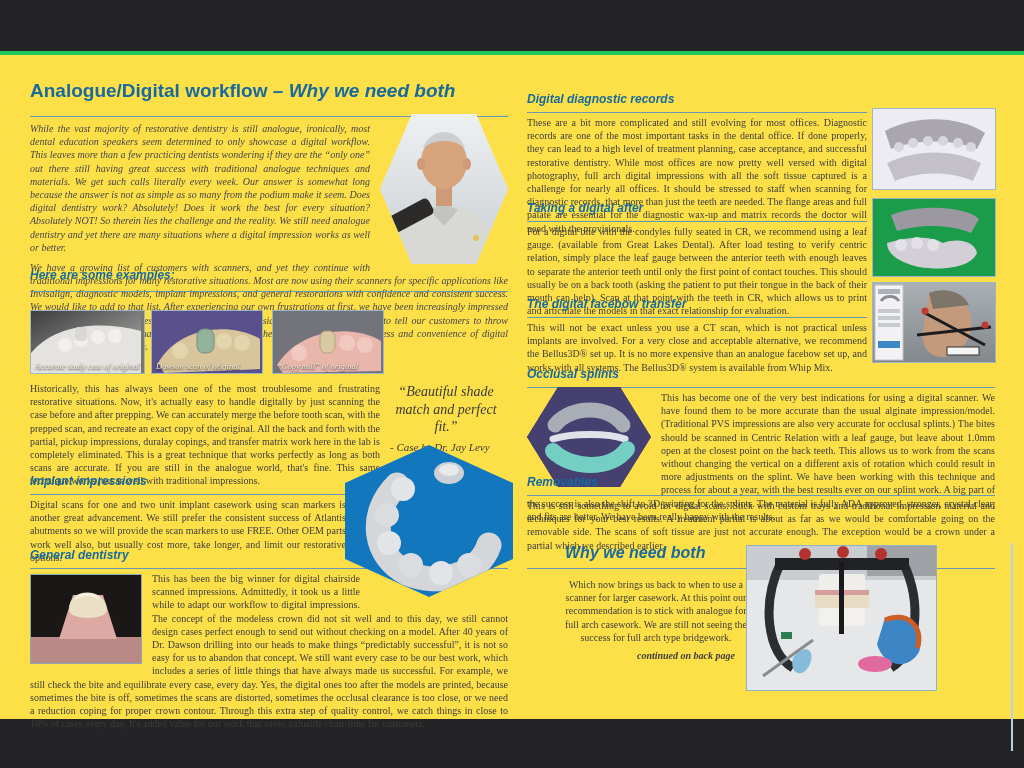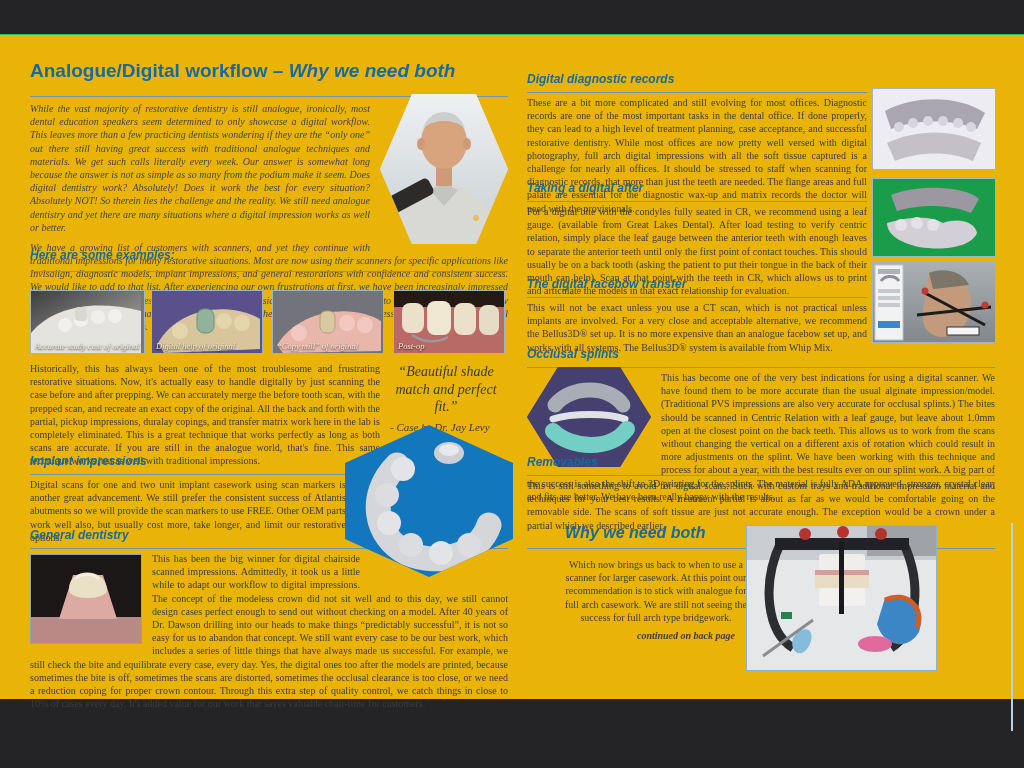--- a/index.html
+++ b/index.html
@@ -1,18 +1,18 @@
 <!DOCTYPE html>
 <html><head>
 <meta charset="utf-8">
 <style>
   html,body{margin:0;padding:0;background:#242426;}
   .stage{position:relative;width:1024px;height:768px;background:#242426;overflow:hidden;font-family:"Liberation Serif",serif;}
   .abs{position:absolute;}
-  .page{position:absolute;left:0;top:34px;width:1024px;height:664px;background:#eab308;border-top:1px solid #22c55e;}
+  .page{position:absolute;left:0;top:51px;width:1024px;height:664px;background:#fde047;border-top:4px solid #22c55e;}
   .h2{font-family:"Liberation Sans",sans-serif;font-weight:bold;font-style:italic;color:#176a9e;font-size:12px;line-height:1.1;}
   .title{font-family:"Liberation Sans",sans-serif;font-weight:bold;color:#176a9e;font-size:19px;line-height:1.1;}
   .title .it{font-style:italic;}
   .rule{position:absolute;height:1px;background:#6b97b5;}
   .txt{font-size:10px;line-height:1.32;color:#3c3c3c;text-align:justify;}
   .itx{font-style:italic;color:#44444a;}
   .ph{position:absolute;border:1px solid #9cb6c8;box-sizing:border-box;overflow:hidden;background:#777;}
   .cap{position:absolute;left:4px;bottom:2px;font-style:italic;color:#f2ecd9;font-size:8.5px;text-shadow:0 1px 2px rgba(0,0,0,.85);white-space:nowrap;}
   .hexflat{clip-path:polygon(25% 0,75% 0,100% 50%,75% 100%,25% 100%,0 50%);}
   .hexpoint{clip-path:polygon(50% 0,100% 25%,100% 75%,50% 100%,0 75%,0 25%);}
@@ -89,44 +89,32 @@
     </div>
     <div class="ph" style="left:151px;top:255px;width:112px;height:64px;">
       <svg width="110" height="62" viewBox="0 0 110 62">
         <rect width="110" height="62" fill="#59508c"></rect>
         <path d="M6,52 C26,16 78,10 108,28 L108,58 L12,62 Z" fill="#d8c59b"></path>
         <circle cx="28" cy="40" r="8" fill="#e5d5ad"></circle>
           <circle cx="72" cy="30" r="8" fill="#e5d5ad"></circle>
         <circle cx="90" cy="32" r="8" fill="#e5d5ad"></circle>
         <rect x="45" y="18" width="17" height="24" rx="7" fill="#92b29c" stroke="#6e937e"></rect>
       </svg>
-      <span class="cap">Digital help of original</span>
+      <span class="cap">Dawson scan of original</span>
     </div>
     <div class="ph" style="left:272px;top:255px;width:112px;height:64px;">
       <svg width="110" height="62" viewBox="0 0 110 62">
         <rect width="110" height="62" fill="#73737c"></rect>
         <path d="M4,54 C26,18 80,12 108,30 L108,60 L10,62 Z" fill="#e9b6ac"></path>
         <circle cx="26" cy="42" r="8" fill="#f2c9c0"></circle>
           <circle cx="74" cy="32" r="8" fill="#f2c9c0"></circle>
         <circle cx="92" cy="34" r="8" fill="#f2c9c0"></circle>
         <rect x="47" y="20" width="15" height="22" rx="6" fill="#d8c9a3" stroke="#b3a27c"></rect>
       </svg>
       <span class="cap">“Copy mill” of original</span>
-    </div>
-    <div class="ph" style="left:393px;top:255px;width:112px;height:64px;">
-      <svg width="110" height="62" viewBox="0 0 110 62">
-        <rect width="110" height="62" fill="#b96a66"></rect>
-        <rect width="110" height="16" fill="#241913"></rect>
-        <rect x="8" y="12" width="22" height="30" rx="8" fill="#ebe1cb"></rect>
-        <rect x="33" y="10" width="24" height="34" rx="8" fill="#f0e7d2"></rect>
-        <rect x="60" y="12" width="22" height="32" rx="8" fill="#ebe1cb"></rect>
-        <rect x="85" y="14" width="20" height="30" rx="8" fill="#e6dcc5"></rect>
-        <path d="M18,44 C30,52 44,52 54,46" stroke="#9a9a9c" stroke-width="2.5" fill="none"></path>
-      </svg>
-      <span class="cap">Post-op</span>
     </div>
 
     <div class="abs txt" style="left:30px;top:327px;width:350px;">Historically, this has always been one of the most troublesome and frustrating restorative situations. Now, it's actually easy to handle digitally by just scanning the case before and after prepping. We can accurately merge the before tooth scan, with the prepped scan, and recreate an exact copy of the original. All the back and forth with the partial, pickup impressions, duralay copings, and transfer matrix work here in the lab is completely eliminated. This is a great technique that works perfectly as long as both scans are accurate. If you are still in the analogue world, that's fine. This same technique works just as well with traditional impressions.</div>
 
     <div class="abs" style="left:386px;top:328px;width:120px;">
       <div class="quote">“Beautiful shade match and perfect fit.”</div>
       <div class="quote-attrib">- Case by Dr. Jay Levy</div>
     </div>
 
     <div class="abs h2" style="left:30px;top:420px;width:320px;">Implant impressions</div>

